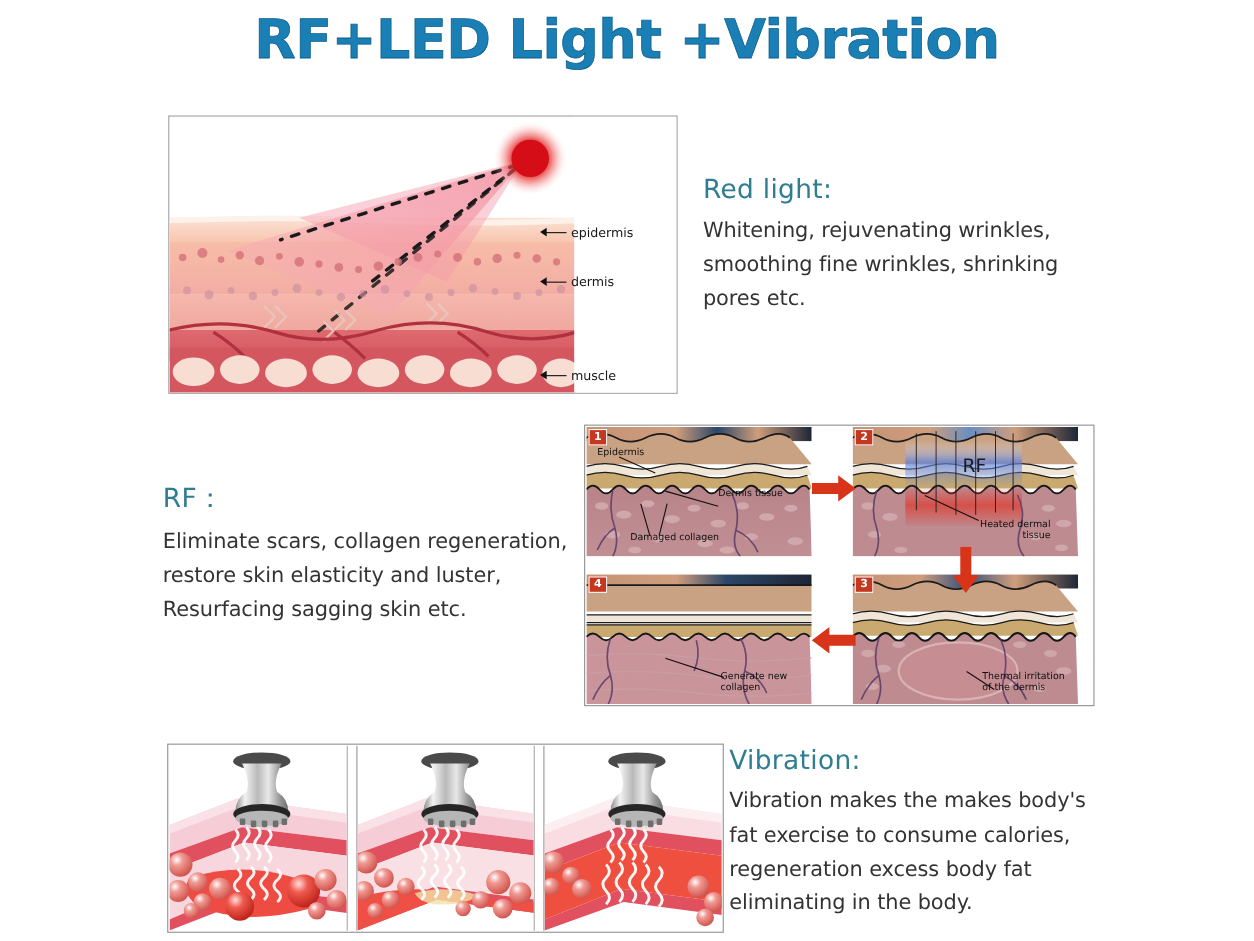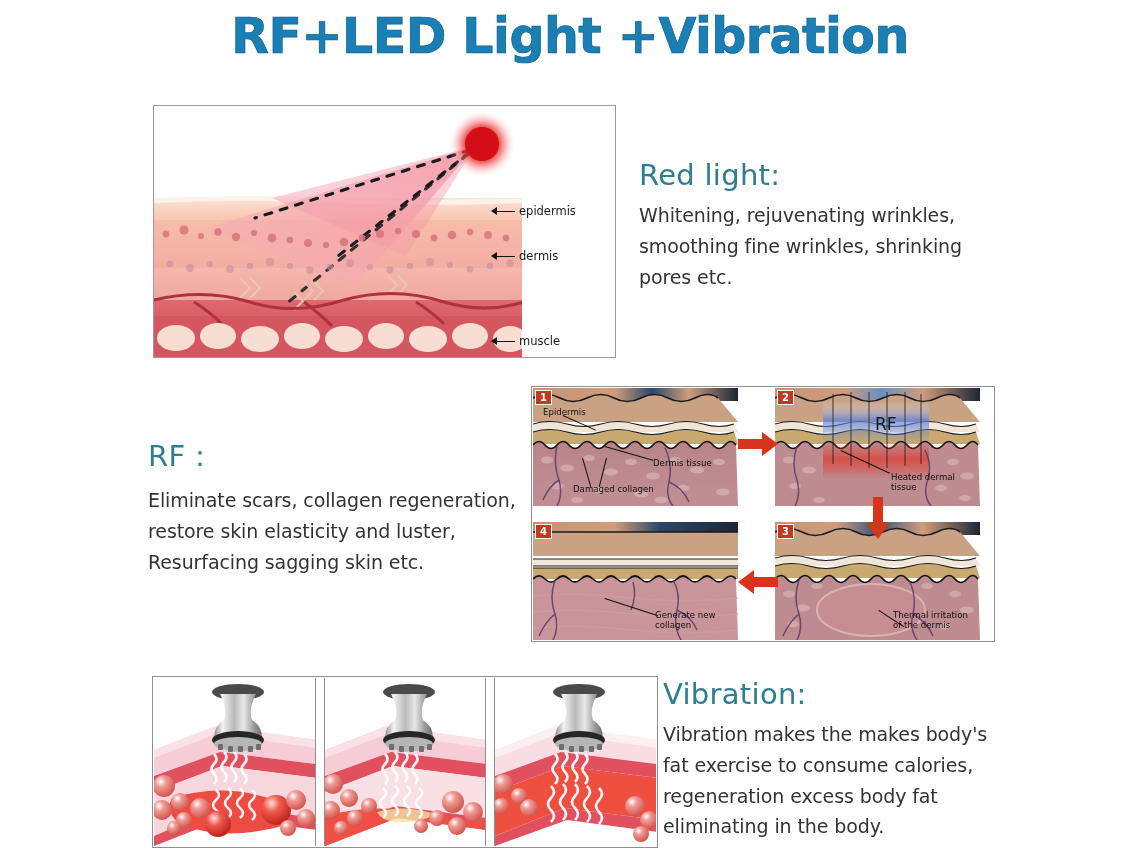--- a/index.html
+++ b/index.html
@@ -57,21 +57,21 @@
     border-top: 4px solid transparent; border-bottom: 4px solid transparent;
     border-right: 6px solid #111;
   }
   .lbl-epidermis { top: 98px; }
   .lbl-dermis    { top: 143px; }
   .lbl-muscle    { top: 228px; }
 
   
   .txt-head {
     font-family: "DejaVu Sans", sans-serif;
-    font-size: 29px; color: #2e7d90; font-weight: 400;
+    font-size: 24px; color: #2e7d90; font-weight: 400;
     letter-spacing: 0.3px;
     margin-bottom: 8px;
   }
   .txt-body {
     font-family: "DejaVu Sans", sans-serif;
     font-size: 19px; color: #333333;
     line-height: 1.62; letter-spacing: -0.1px;
   }
   .txt-body div { white-space: nowrap; }
 
@@ -354,21 +354,21 @@
         <g stroke="#5c3a68" stroke-width="1.5" fill="none" opacity="0.85">
           <path d="M24 58 Q20 76 26 92 Q30 106 24 118"></path>
           <path d="M26 92 Q16 98 10 112"></path>
           <path d="M132 60 Q140 76 136 94 Q132 108 140 118"></path>
           <path d="M136 94 Q150 100 156 114"></path>
         </g>
       </svg>
       <div class="rf-badge">1</div>
       <div class="rf-cap" style="left:10px; top:19px;">Epidermis</div>
       <div class="leader" style="left:30px; top:27px; width:36px; transform:rotate(24deg);"></div>
-      <div class="rf-cap" style="left:120px; top:70px;">Dermis tissue</div>
+      <div class="rf-cap" style="left:120px; top:56px;">Dermis tissue</div>
       <div class="leader" style="left:72px; top:58px; width:50px; transform:rotate(16deg);"></div>
       <div class="rf-cap" style="left:40px; top:96px;">Damaged collagen</div>
       <div class="leader" style="left:50px; top:70px; width:30px; transform:rotate(74deg);"></div>
       <div class="leader" style="left:74px; top:70px; width:30px; transform:rotate(104deg);"></div>
     </div>
 
     <div class="rf-cell rf-2">
       <svg width="205" height="118" viewBox="0 0 205 118" xmlns="http://www.w3.org/2000/svg">
         <defs>
           <linearGradient id="p2top" x1="0" y1="0" x2="1" y2="0">
@@ -420,21 +420,21 @@
           <line x1="130" y1="4" x2="130" y2="78"></line>
           <line x1="146" y1="6" x2="146" y2="76"></line>
         </g>
         <g stroke="#5c3a68" stroke-width="1.5" fill="none" opacity="0.85">
           <path d="M22 58 Q16 76 22 92 Q26 106 20 118"></path>
           <path d="M150 62 Q158 78 152 94 Q148 108 156 118"></path>
         </g>
       </svg>
       <div class="rf-badge">2</div>
       <div class="rf-bigtxt" style="left:100px; top:26px;">RF</div>
-      <div class="rf-cap" style="left:116px; top:84px; text-align:left;">Heated dermal
+      <div class="rf-cap" style="left:116px; top:84px; text-align:right;">Heated dermal
 tissue</div>
       <div class="leader" style="left:66px; top:62px; width:54px; transform:rotate(25deg);"></div>
     </div>
 
     <div class="rf-cell rf-3">
       <svg width="205" height="118" viewBox="0 0 205 118" xmlns="http://www.w3.org/2000/svg">
         <defs>
           <linearGradient id="p3top" x1="0" y1="0" x2="1" y2="0">
             <stop offset="0%" stop-color="#c49375"></stop>
               <stop offset="30%" stop-color="#cf9d7c"></stop>

